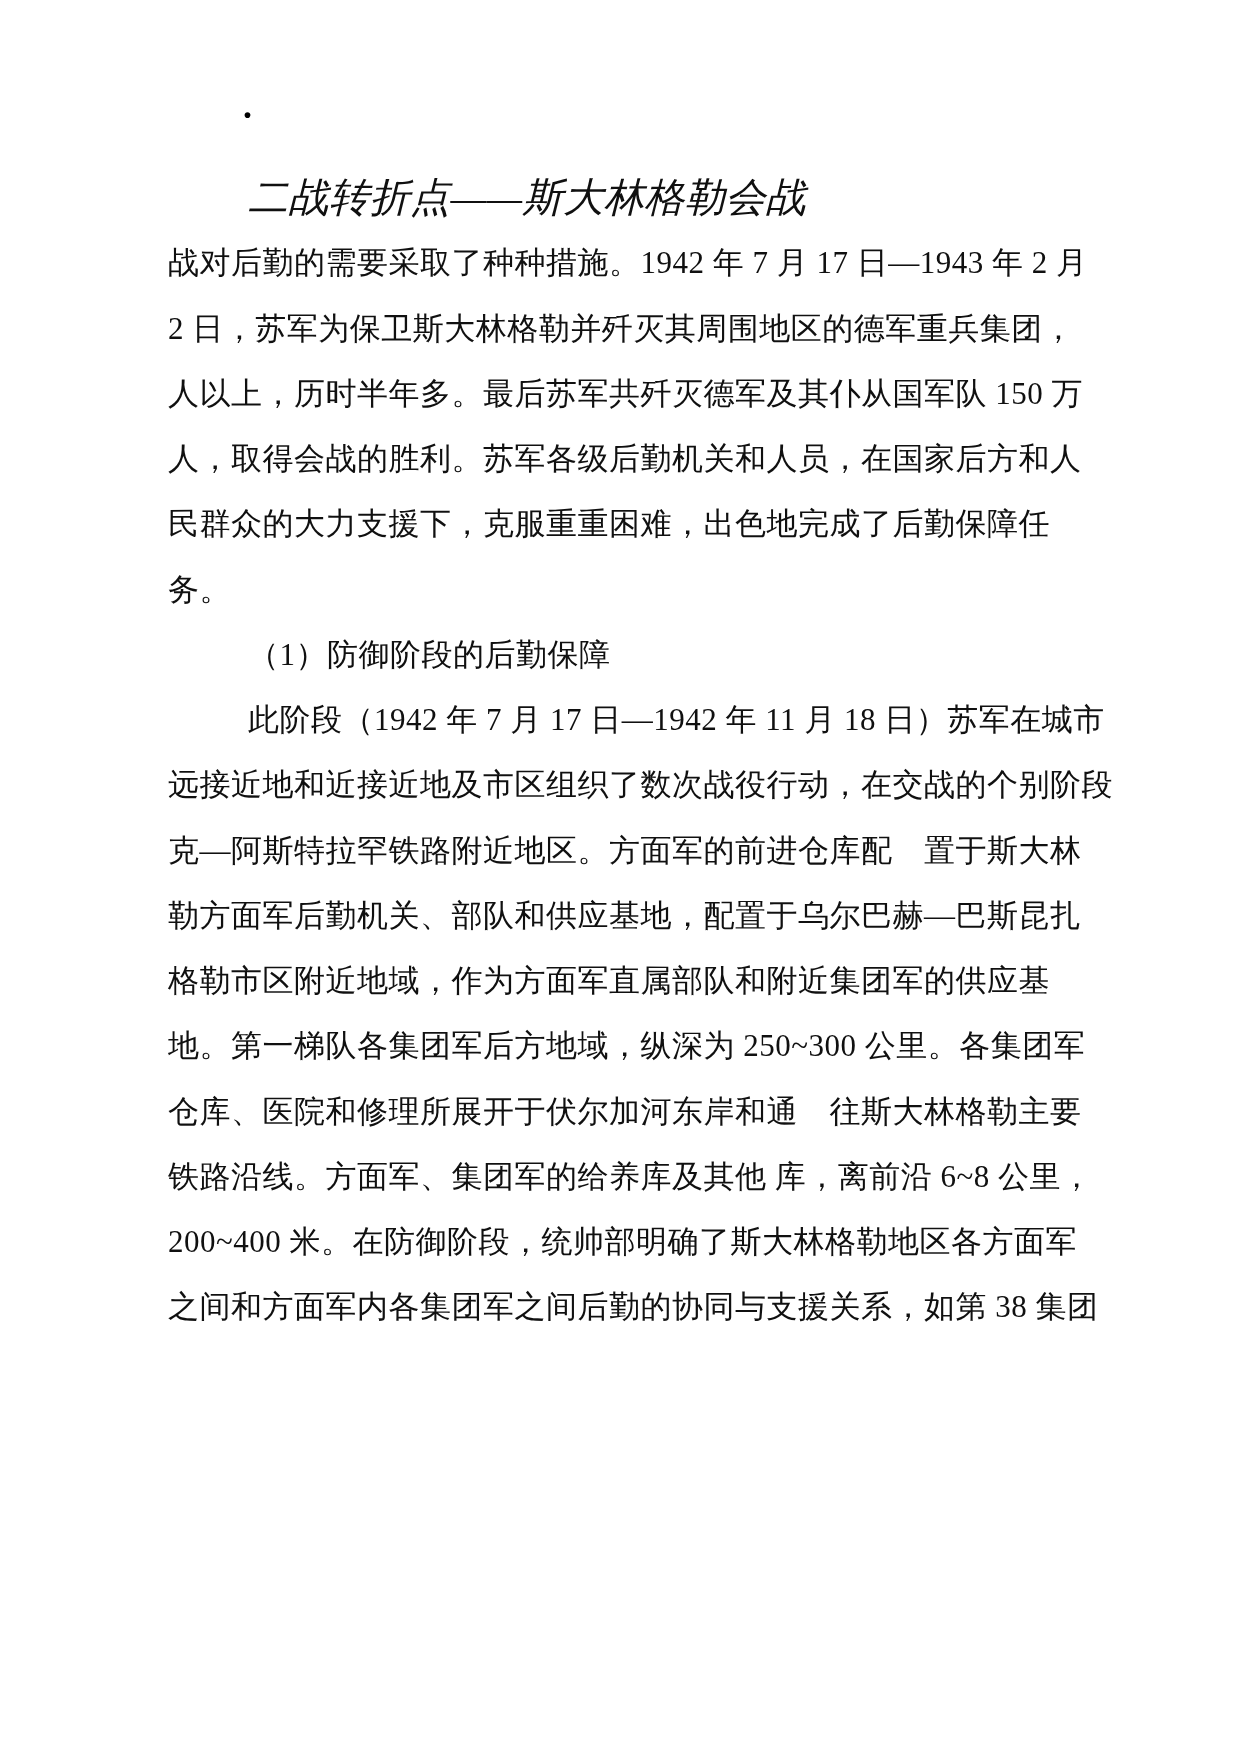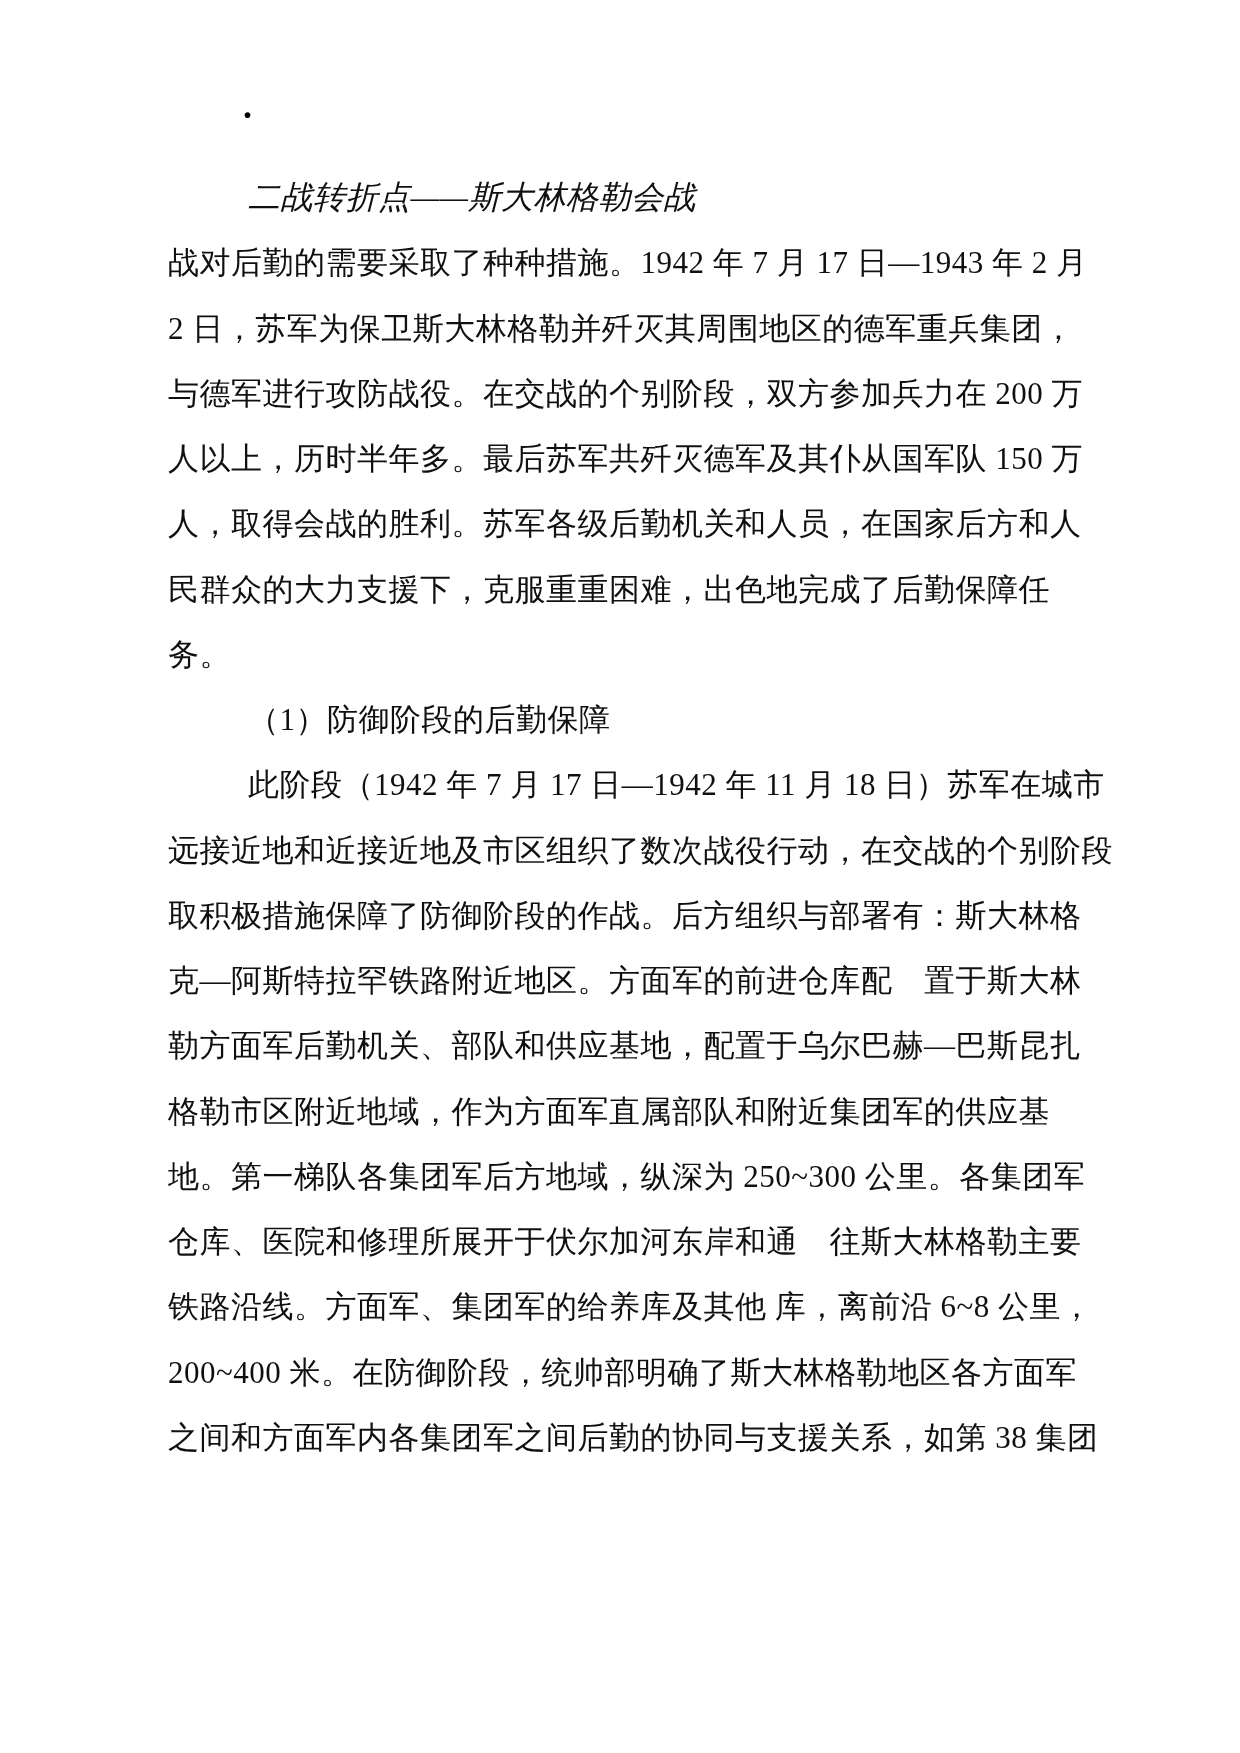--- a/index.html
+++ b/index.html
@@ -37,47 +37,45 @@
     font-size: 31px;
     white-space: nowrap;
     letter-spacing: 0.5px;
     color: #101010;
   }
   .indent {
     padding-left: 80px;
   }
   .title {
     font-style: italic;
-    font-size: 32px;
+    font-size: 40px;
   }
 </style>
 </head>
 <body>
 
 <div class="page">
 
   <span class="stray">.</span>
 
   <div class="textblock">
 
     <div class="line title indent">二战转折点——斯大林格勒会战</div>
 
     <div class="line">战对后勤的需要采取了种种措施。1942 年 7 月 17 日—1943 年 2 月</div>
     <div class="line">2 日，苏军为保卫斯大林格勒并歼灭其周围地区的德军重兵集团，</div>
-    <div class="line">与德军进行攻防战役。在交战的个别阶段，双方参加兵力在 200 万</div>
     <div class="line">人以上，历时半年多。最后苏军共歼灭德军及其仆从国军队 150 万</div>
     <div class="line">人，取得会战的胜利。苏军各级后勤机关和人员，在国家后方和人</div>
     <div class="line">民群众的大力支援下，克服重重困难，出色地完成了后勤保障任</div>
     <div class="line">务。</div>
 
     <div class="line indent">（1）防御阶段的后勤保障</div>
 
     <div class="line indent">此阶段（1942 年 7 月 17 日—1942 年 11 月 18 日）苏军在城市</div>
     <div class="line">远接近地和近接近地及市区组织了数次战役行动，在交战的个别阶段</div>
-    <div class="line">取积极措施保障了防御阶段的作战。后方组织与部署有：斯大林格</div>
     <div class="line">克—阿斯特拉罕铁路附近地区。方面军的前进仓库配　置于斯大林</div>
     <div class="line">勒方面军后勤机关、部队和供应基地，配置于乌尔巴赫—巴斯昆扎</div>
     <div class="line">格勒市区附近地域，作为方面军直属部队和附近集团军的供应基</div>
     <div class="line">地。第一梯队各集团军后方地域，纵深为 250~300 公里。各集团军</div>
     <div class="line">仓库、医院和修理所展开于伏尔加河东岸和通　往斯大林格勒主要</div>
     <div class="line">铁路沿线。方面军、集团军的给养库及其他 库，离前沿 6~8 公里，</div>
     <div class="line">200~400 米。在防御阶段，统帅部明确了斯大林格勒地区各方面军</div>
     <div class="line">之间和方面军内各集团军之间后勤的协同与支援关系，如第 38 集团</div>
 
   </div>

